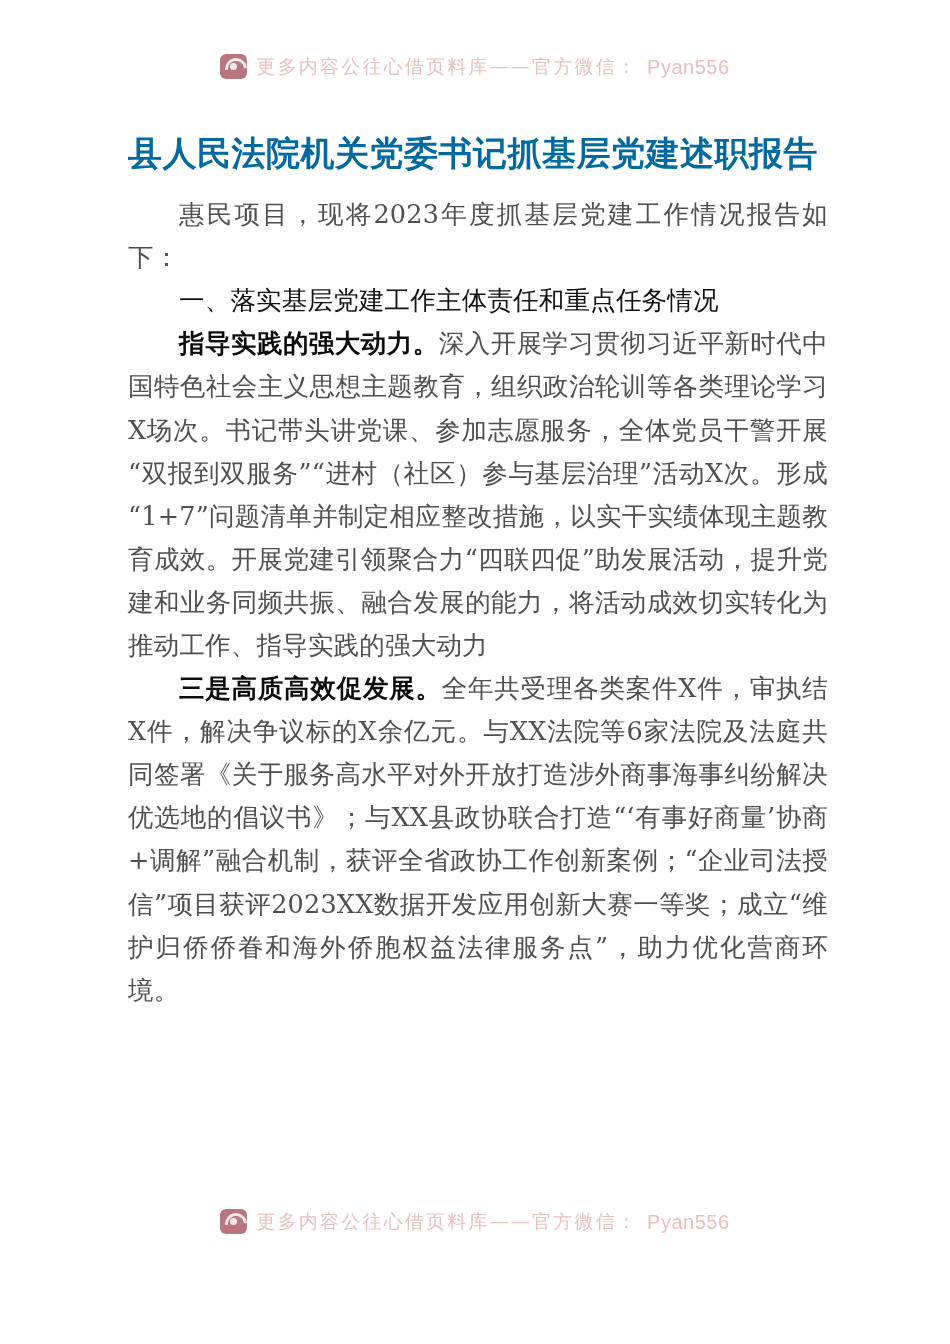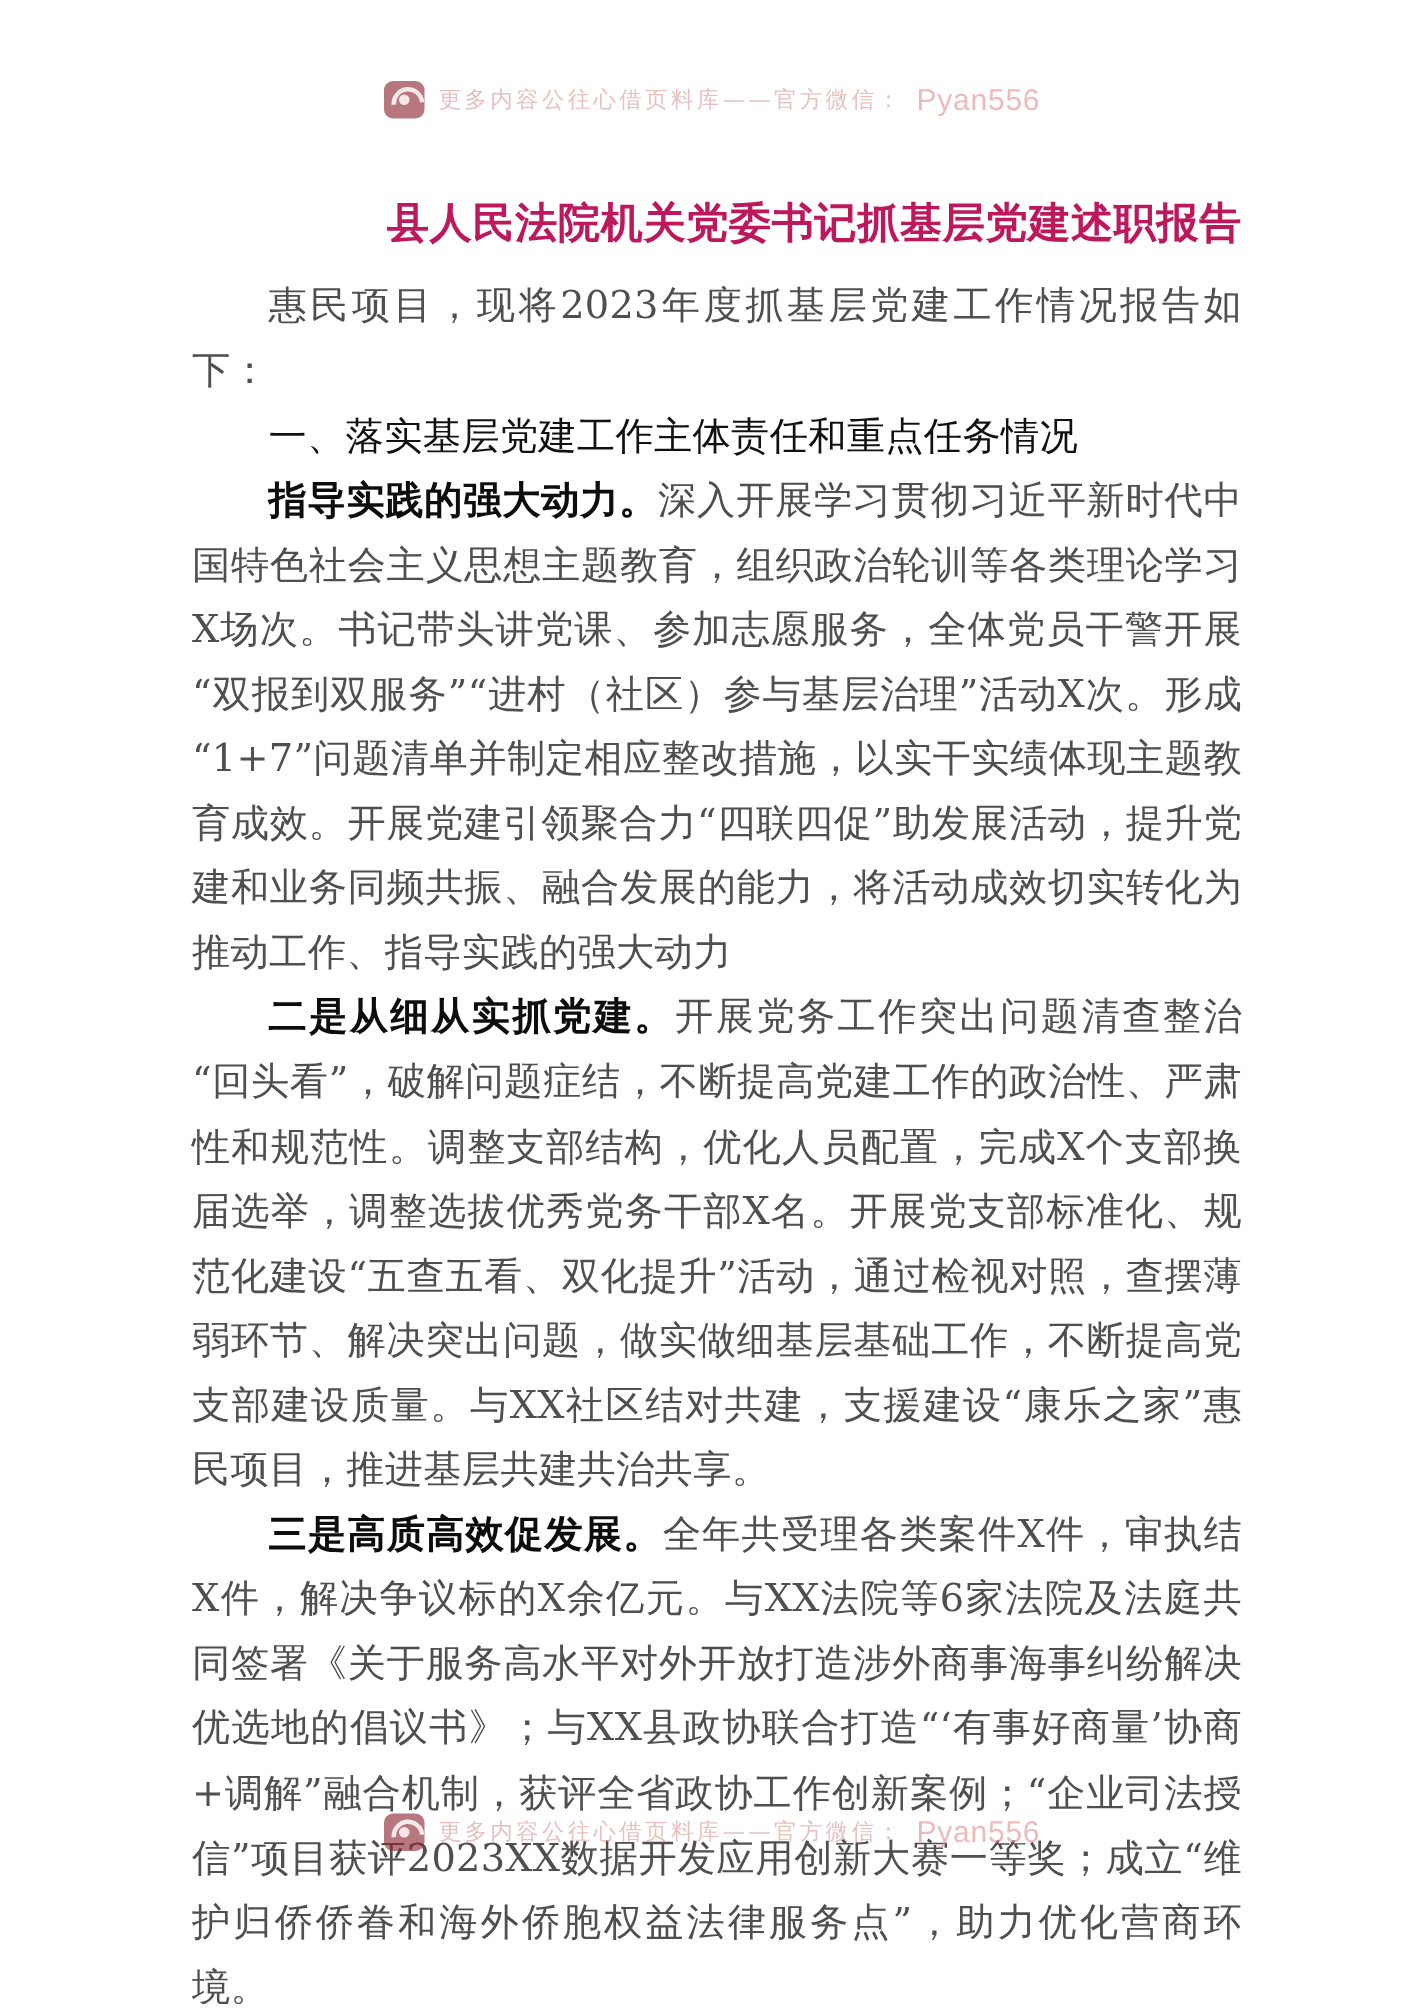--- a/index.html
+++ b/index.html
@@ -62,21 +62,21 @@
     left: 10px;
     top: 9px;
     width: 7px;
     height: 7px;
     border-radius: 50%;
     background: #efd9d9;
   }
 
   .wm-text {
     font-family: "DejaVu Serif", "Liberation Serif", serif;
-    font-size: 15px;
+    font-size: 19px;
     letter-spacing: 2.2px;
     color: #d79a96;
     white-space: nowrap;
     line-height: 1;
   }
   .wm-handle {
     font-family: "Liberation Sans", sans-serif;
     font-size: 20px;
     letter-spacing: 0.5px;
     color: #e0918f;
@@ -86,24 +86,24 @@
 
   
   .doc {
     position: absolute;
     left: 128px;
     top: 126px;
     width: 700px;
   }
 
   .doc-title {
-    font-size: 28px;
+    font-size: 34px;
     font-weight: bold;
-    color: #be185d;
-    text-align: right;
+    color: #0369a1;
+    text-align: left;
     line-height: 1.62;
     letter-spacing: 0.5px;
     margin: 0 0 12px 0;
   }
 
   p.para {
     margin: 0;
     font-size: 25.5px;
     line-height: 1.69;
     color: #4f4f4f;
@@ -144,23 +144,20 @@
     <h1 class="doc-title">县人民法院机关党委书记抓基层党建述职报告</h1>
 
     <p class="para">惠民项目，现将2023年度抓基层党建工作情况报告如下：</p>
 
     <h2 class="section">一、落实基层党建工作主体责任和重点任务情况</h2>
 
     <p class="para">
       <span class="lead">指导实践的强大动力。</span><span>深入开展学习贯彻习近平新时代中国特色社会主义思想主题教育，组织政治轮训等各类理论学习X场次。书记带头讲党课、参加志愿服务，全体党员干警开展“双报到双服务”“进村（社区）参与基层治理”活动X次。形成“1+7”问题清单并制定相应整改措施，以实干实绩体现主题教育成效。开展党建引领聚合力“四联四促”助发展活动，提升党建和业务同频共振、融合发展的能力，将活动成效切实转化为推动工作、指导实践的强大动力</span>
     </p>
 
-    <p class="para">
-      <span class="lead">二是从细从实抓党建。</span><span>开展党务工作突出问题清查整治“回头看”，破解问题症结，不断提高党建工作的政治性、严肃性和规范性。调整支部结构，优化人员配置，完成X个支部换届选举，调整选拔优秀党务干部X名。开展党支部标准化、规范化建设“五查五看、双化提升”活动，通过检视对照，查摆薄弱环节、解决突出问题，做实做细基层基础工作，不断提高党支部建设质量。与XX社区结对共建，支援建设“康乐之家”惠民项目，推进基层共建共治共享。</span>
-    </p>
 
     <p class="para">
       <span class="lead">三是高质高效促发展。</span><span>全年共受理各类案件X件，审执结X件，解决争议标的X余亿元。与XX法院等6家法院及法庭共同签署《关于服务高水平对外开放打造涉外商事海事纠纷解决优选地的倡议书》；与XX县政协联合打造“‘有事好商量’协商+调解”融合机制，获评全省政协工作创新案例；“企业司法授信”项目获评2023XX数据开发应用创新大赛一等奖；成立“维护归侨侨眷和海外侨胞权益法律服务点”，助力优化营商环境。</span>
     </p>
 
   </div>
 
   <div class="watermark bottom">
     <span class="wm-logo"></span>
     <span class="wm-text">更多内容公往心借页料库——官方微信：</span>

